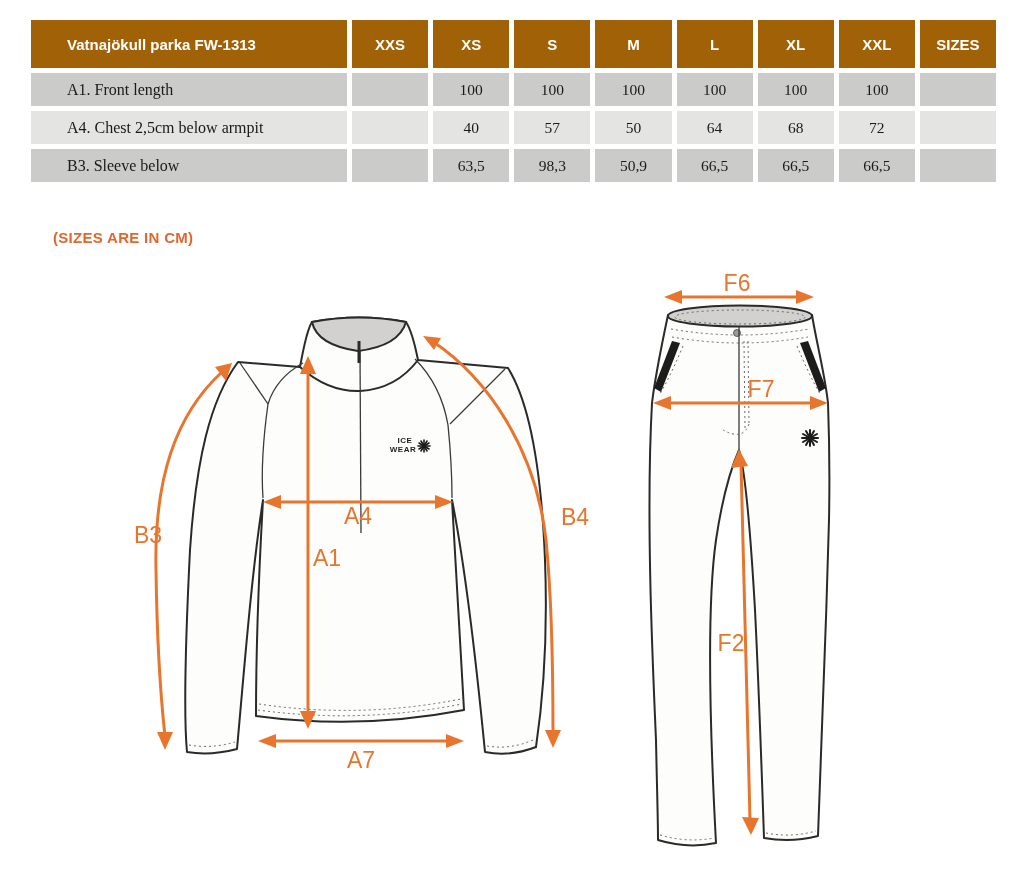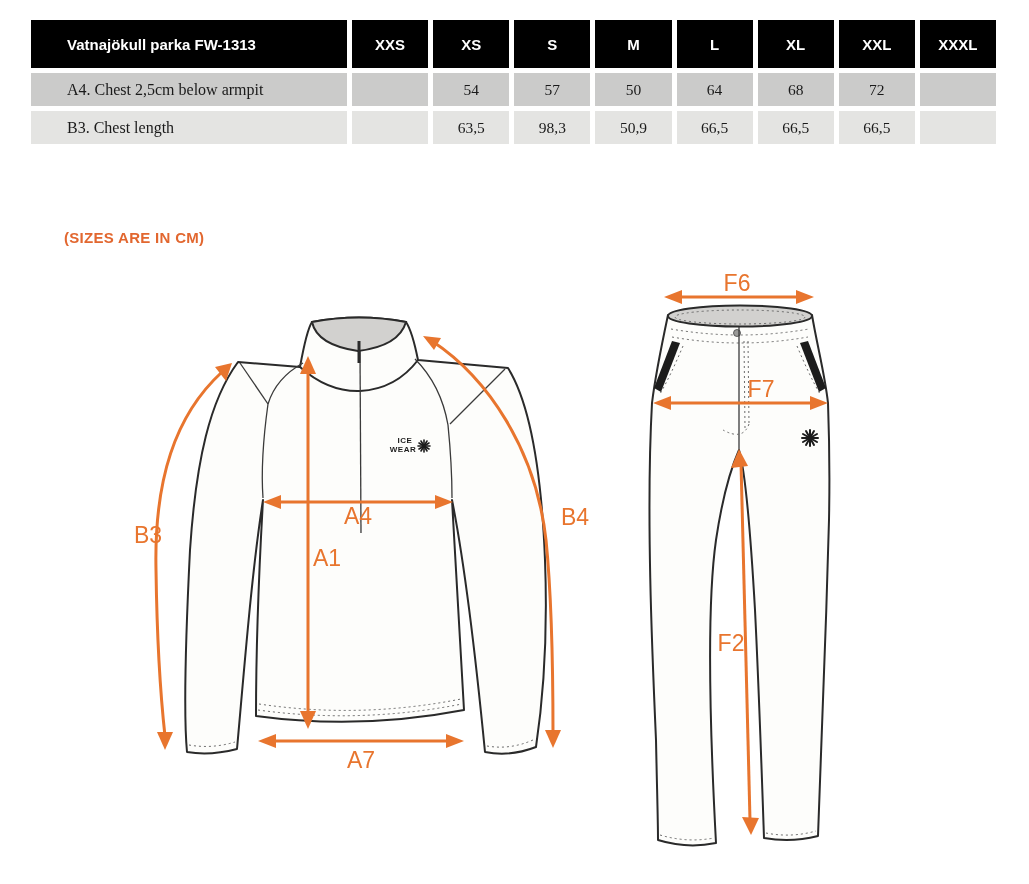--- a/index.html
+++ b/index.html
@@ -7,34 +7,34 @@
     width:1029px;height:884px;position:relative;background:#ffffff;
     font-family:"Liberation Sans", sans-serif;overflow:hidden;
   }
   
   .size-table{
     position:absolute;left:26px;top:15px;width:975px;
     border-collapse:separate;border-spacing:5px;table-layout:fixed;
   }
   .size-table th,.size-table td{padding:0;vertical-align:middle;}
   .size-table thead th{
-    background:#000000;color:#ffffff;height:48px;
+    background:#a16207;color:#ffffff;height:48px;
     font:bold 15px "Liberation Sans", sans-serif;text-align:center;margin-left:22px;
   }
   .size-table thead th.tlabel{text-align:left;padding-left:36px;}
   .size-table tbody td{
     height:33px;font:15.5px "Liberation Serif", serif;color:#1a1a1a;text-align:center;
   }
   .size-table tbody td.rlabel{text-align:left;padding-left:36px;font-size:16px;}
   .size-table tbody tr:nth-child(odd) td{background:#cbcbca;}
   .size-table tbody tr:nth-child(even) td{background:#e4e4e2;}
   .size-table col.c-label{width:316px;}
   
   .unit-note{
-    position:absolute;left:64px;top:229px;color:#e2672f;
+    position:absolute;left:53px;top:229px;color:#e2672f;
     font:bold 15px "Liberation Sans", sans-serif;letter-spacing:.3px;
   }
   
   svg.diagram{position:absolute;left:0;top:0;}
   .garment{fill:#fdfdfb;stroke:#2a2a2a;stroke-width:2;stroke-linejoin:round;}
   .inner-gray{fill:#d2d1cf;stroke:#2a2a2a;stroke-width:2;}
   .seam{fill:none;stroke:#3a3a3a;stroke-width:1.3;}
   .seam2{fill:none;stroke:#2a2a2a;stroke-width:2;}
   .stitch{fill:none;stroke:#6a6a6a;stroke-width:1;stroke-dasharray:2 3;}
   .arrow{stroke:#e8752e;stroke-width:3;fill:none;}
@@ -63,37 +63,48 @@
   <thead>
       <tr id="size-head">
         <th class="tlabel">Vatnajökull parka FW-1313</th>
         <th>XXS</th>
         <th>XS</th>
         <th>S</th>
         <th>M</th>
         <th>L</th>
         <th>XL</th>
         <th>XXL</th>
-        <th>XXXL</th>
+        <th>SIZES</th>
       </tr>
     </thead>
   <tbody id="size-body">
       <tr>
+        <td class="rlabel">A1. Front length</td>
+        <td></td>
+        <td>100</td>
+        <td>100</td>
+        <td>100</td>
+        <td>100</td>
+        <td>100</td>
+        <td>100</td>
+        <td></td>
+      </tr>
+      <tr>
         <td class="rlabel">A4. Chest 2,5cm below armpit</td>
         <td></td>
-        <td>54</td>
+        <td>40</td>
         <td>57</td>
         <td>50</td>
         <td>64</td>
         <td>68</td>
         <td>72</td>
         <td></td>
       </tr>
       <tr>
-        <td class="rlabel">B3. Chest length</td>
+        <td class="rlabel">B3. Sleeve below</td>
         <td></td>
         <td>63,5</td>
         <td>98,3</td>
         <td>50,9</td>
         <td>66,5</td>
         <td>66,5</td>
         <td>66,5</td>
         <td></td>
       </tr>
     </tbody>

